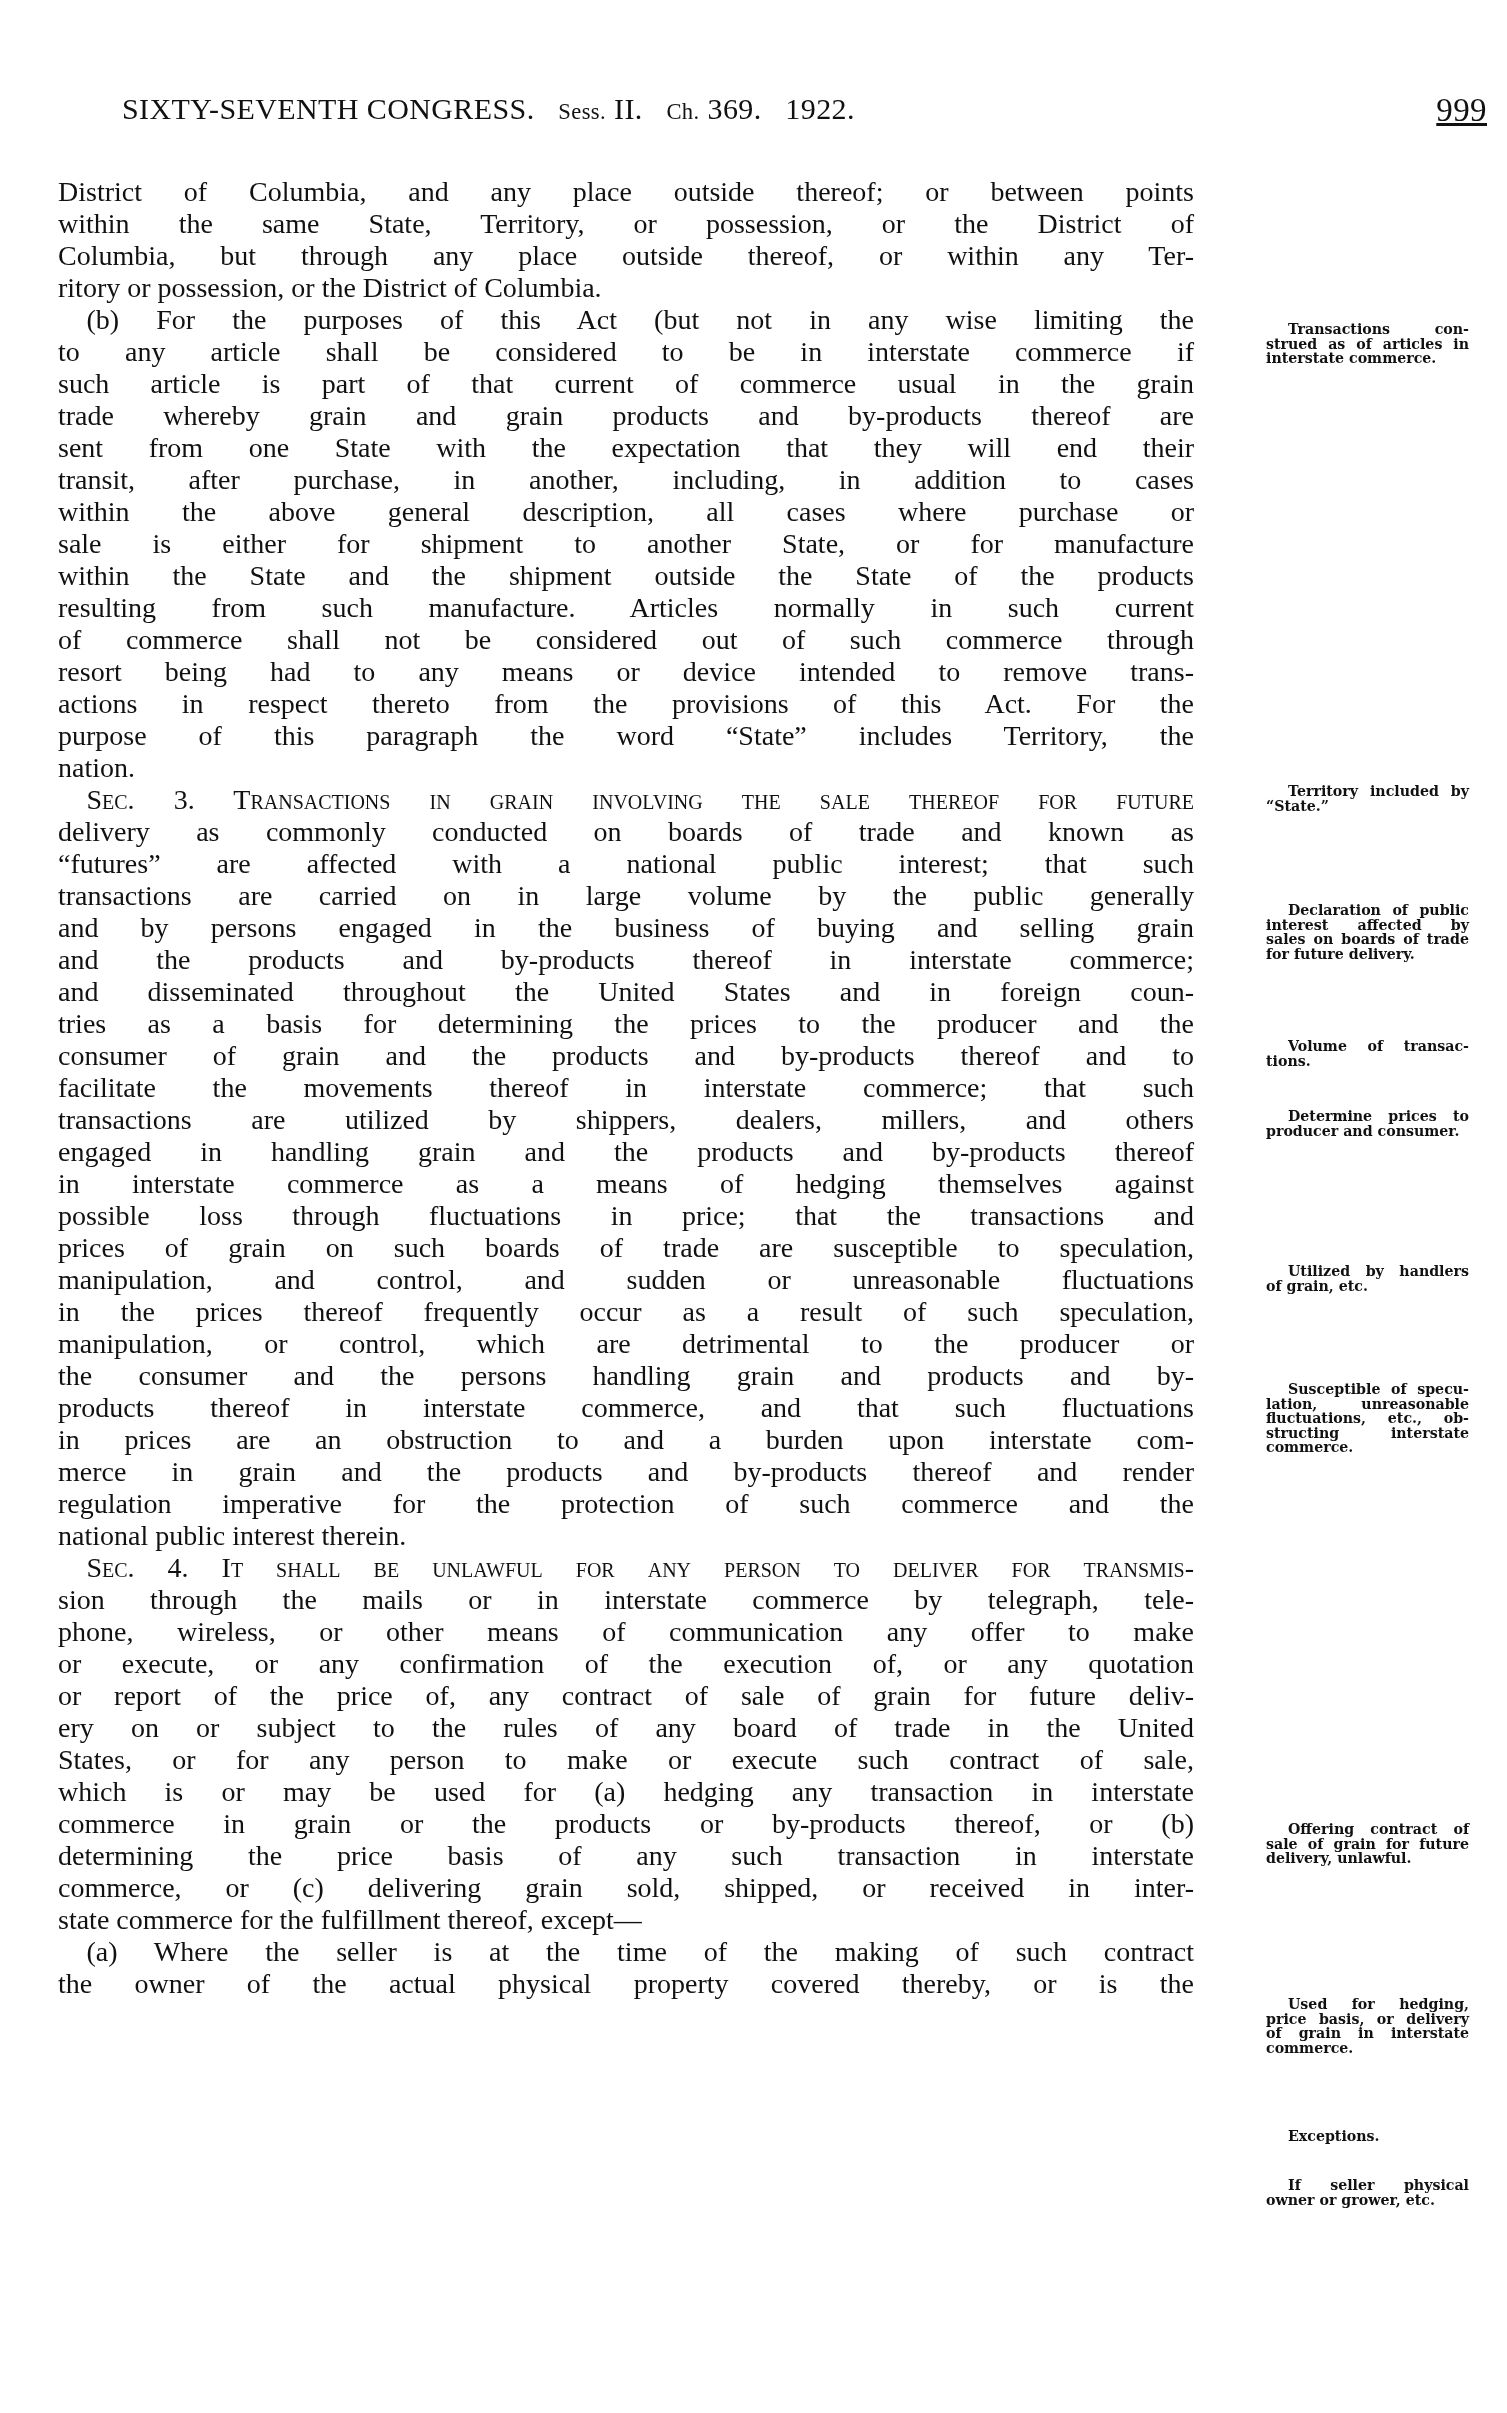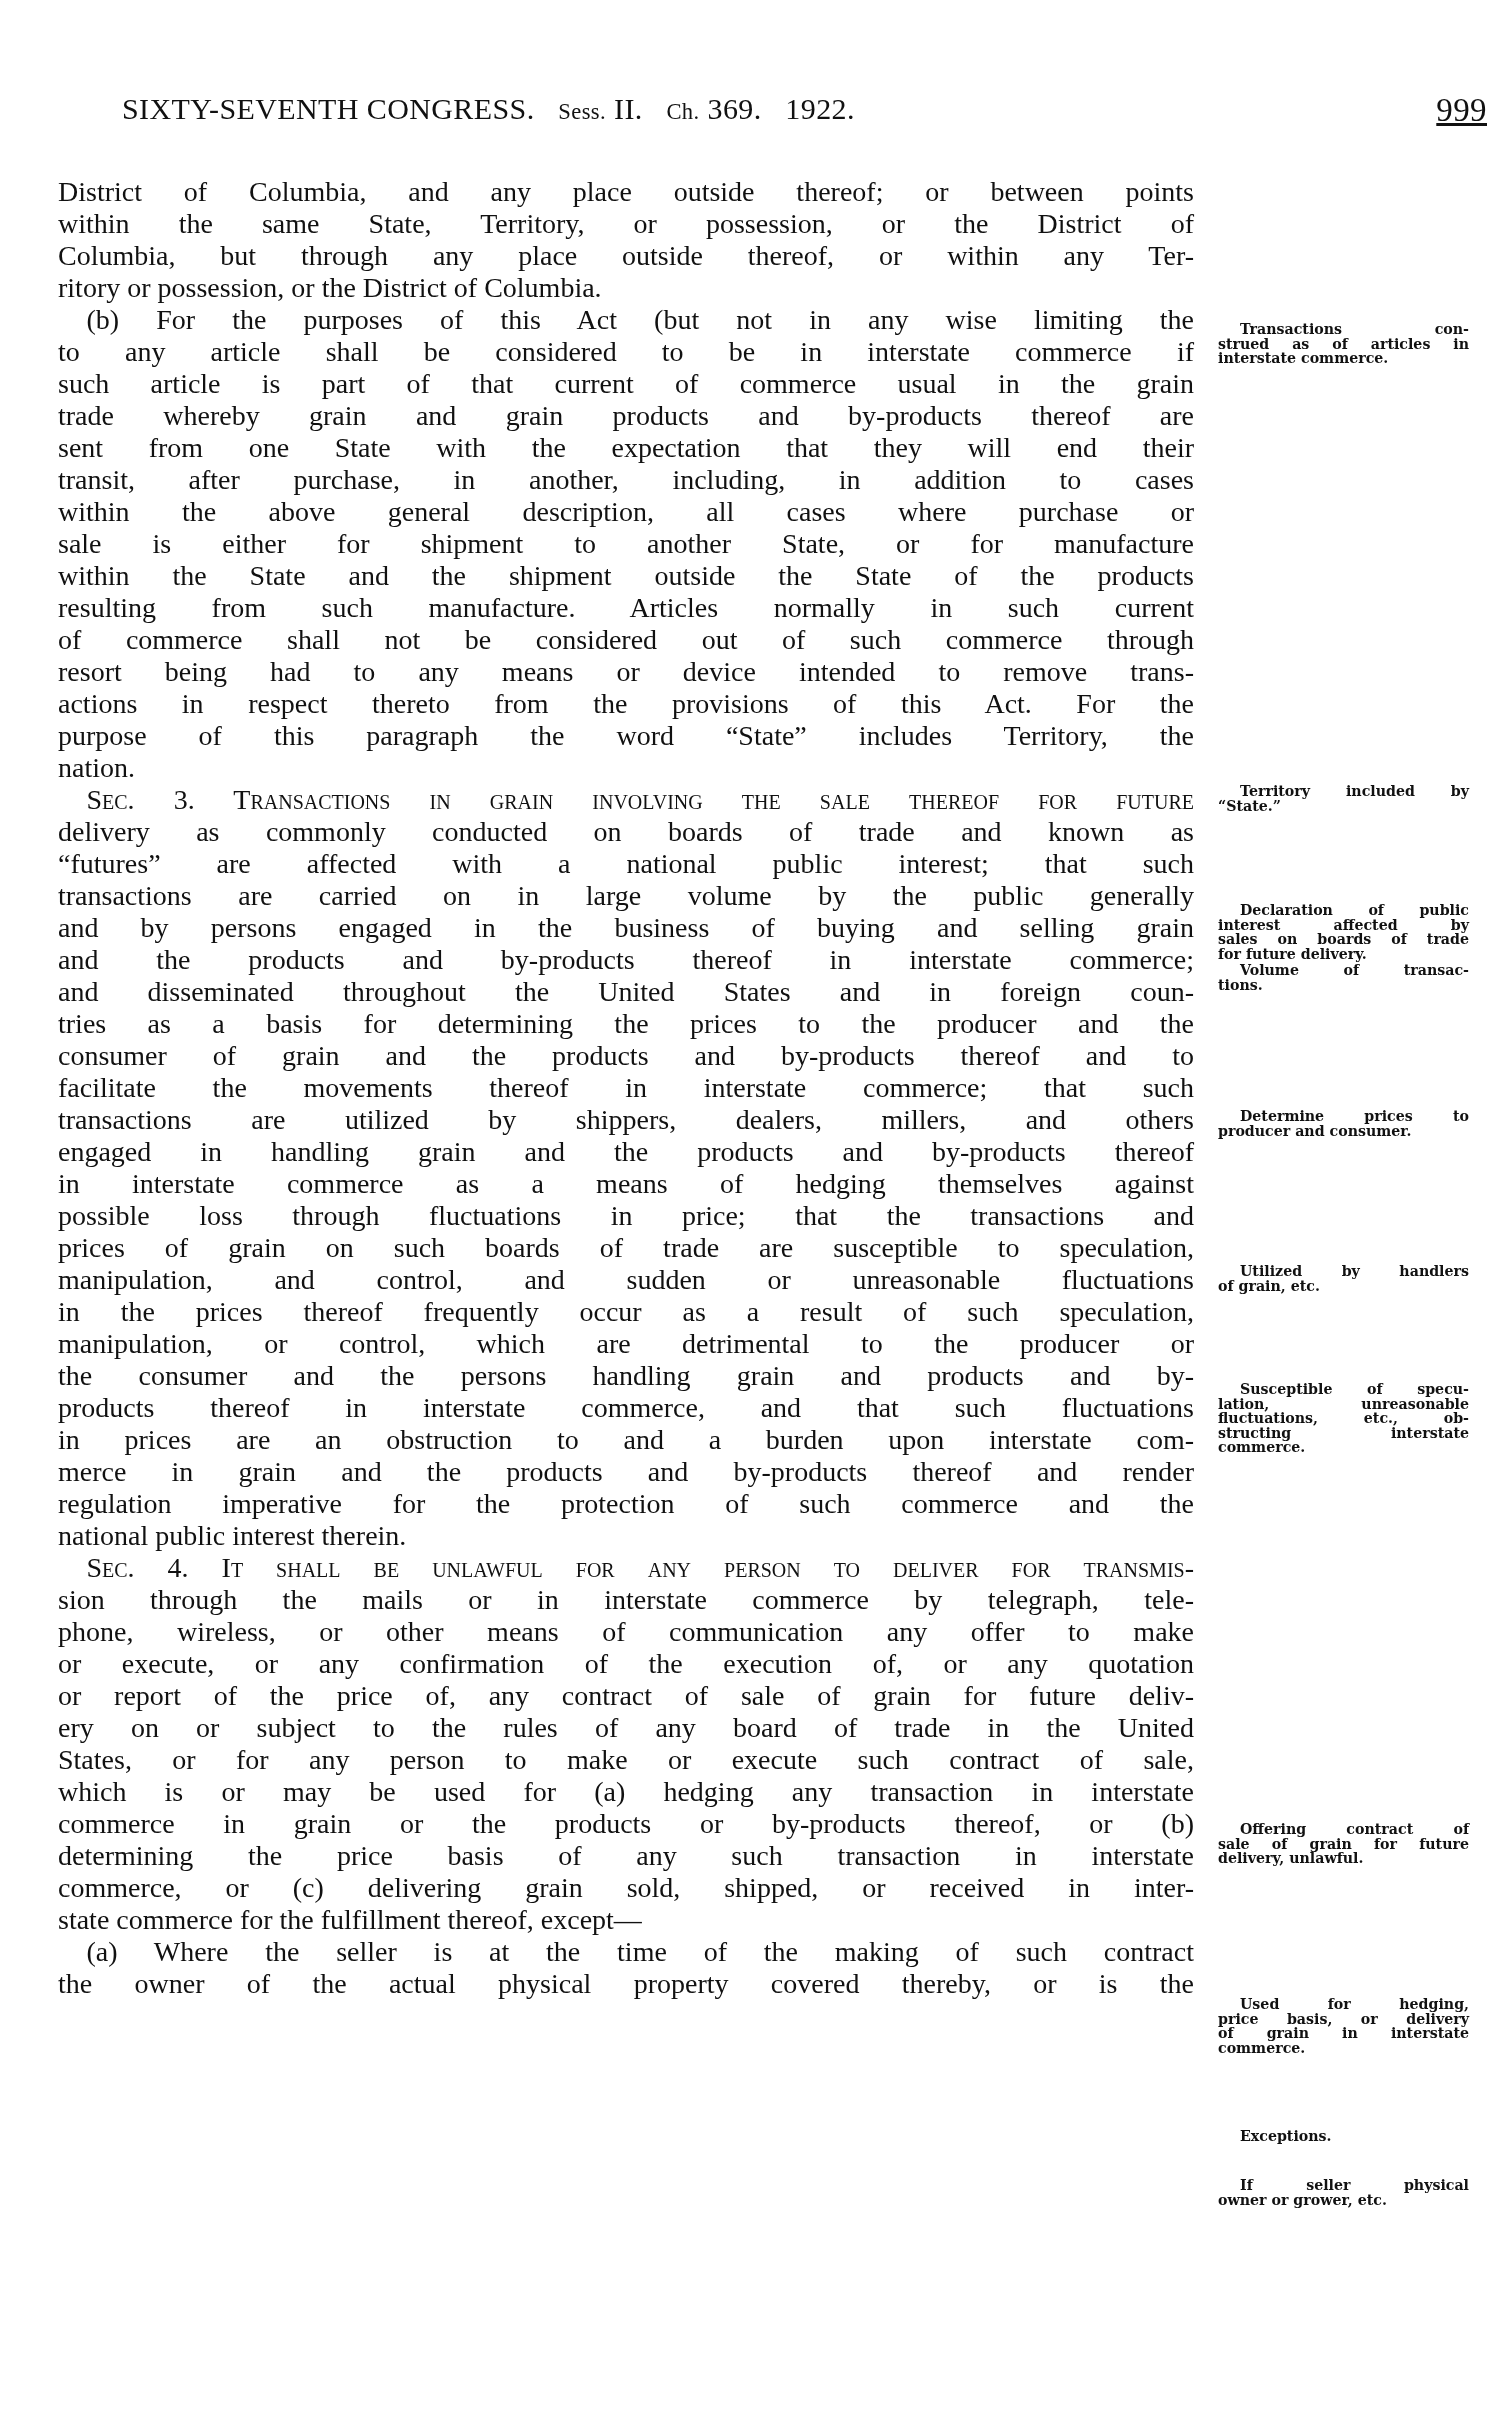--- a/index.html
+++ b/index.html
@@ -12,21 +12,21 @@
   .header .pageno { position: absolute; right: 0; top: 0; font-size: 33px; text-decoration: underline; }
   .body { position: absolute; left: 58px; top: 176px; width: 1136px;
     font-family: "Liberation Serif", "DejaVu Serif", serif; font-size: 28px; line-height: 32px; }
   .line { display: block; height: 32px; white-space: nowrap; text-align: justify; text-align-last: justify; }
   .line.last { text-align-last: left; }
   .line.indent { padding-left: 28.4px; }
   .sec { font-variant: small-caps; }
   .notes { position: absolute; left: 1218px; top: 0; width: 251px;
     font-family: "DejaVu Serif", "Liberation Serif", serif; font-weight: bold; font-size: 14.2px; line-height: 14.6px; }
   .note { position: absolute; left: 0; width: 251px; text-align: justify; }
-  .note .nl { display: block; white-space: nowrap; text-align: justify; text-align-last: justify; }
+  .note .nl { display: block; white-space: nowrap; text-align: justify; text-align-last: justify; margin-left: 48px; }
   .note .nl.first { padding-left: 22px; }
   .note .nl.end { text-align-last: left; }
 </style>
 </head>
 <body>
 
 <div class="page">
 
   <div class="header">
     <div class="title">
@@ -109,21 +109,21 @@
     <div class="note" style="top:784px">
       <span class="nl first">Territory included by</span>
       <span class="nl end">“State.”</span>
     </div>
     <div class="note" style="top:903px">
       <span class="nl first">Declaration of public</span>
       <span class="nl">interest affected by</span>
       <span class="nl">sales on boards of trade</span>
       <span class="nl end">for future delivery.</span>
     </div>
-    <div class="note" style="top:963px">
+    <div class="note" style="top:1039px">
       <span class="nl first">Volume of transac-</span>
       <span class="nl end">tions.</span>
     </div>
     <div class="note" style="top:1109px">
       <span class="nl first">Determine prices to</span>
       <span class="nl end">producer and consumer.</span>
     </div>
     <div class="note" style="top:1264px">
       <span class="nl first">Utilized by handlers</span>
       <span class="nl end">of grain, etc.</span>

